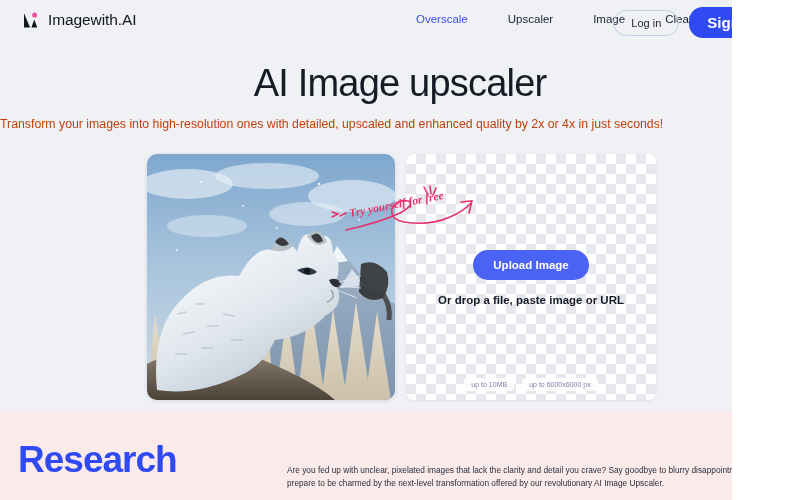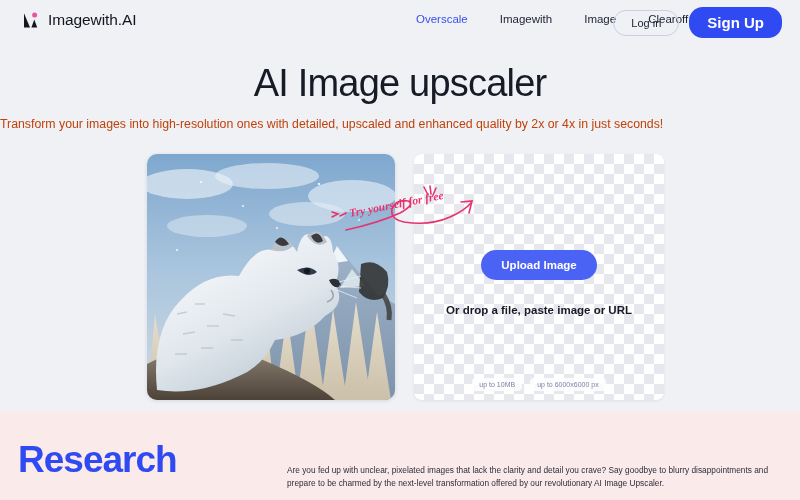--- a/index.html
+++ b/index.html
@@ -2,21 +2,21 @@
 <html><head>
 <meta charset="utf-8">
 <style>
   * { box-sizing: border-box; margin: 0; padding: 0; }
   html, body {
     width: 800px; height: 500px;
     overflow: hidden;
     font-family: "Liberation Sans", sans-serif;
     background: #ffffff;
   }
-  .page { position: relative; width: 800px; height: 500px; overflow: hidden; }
+  .page { position: relative; width: 732px; height: 500px; overflow: hidden; }
 
   
   .hero-bg {
     position: absolute; left: 0; top: 0; width: 800px; height: 411px;
     background: #eff1f5;
   }
   .pink-bg {
     position: absolute; left: 0; top: 411px; width: 800px; height: 89px;
     background: #fbeaea;
   }
@@ -31,21 +31,21 @@
     display: flex; align-items: center; gap: 7px;
   }
   .logo-mark { width: 21px; height: 21px; display: block; }
   .logo-text {
     font-size: 15.5px; color: #13161f; letter-spacing: -0.1px;
     font-weight: 400; white-space: nowrap;
   }
 
   .nav {
     position: absolute; left: 400px; top: 13px;
-    display: flex; align-items: center; gap: 0;
+    display: flex; align-items: center; gap: 8px;
   }
   .nav a {
     font-size: 11.5px; color: #1d2030; text-decoration: none;
     padding: 0 16px; white-space: nowrap;
   }
   .nav a.active { color: #3b4ef0; }
 
   .auth {
     position: absolute; right: 18px; top: 7px;
     display: flex; align-items: center; gap: 10px;
@@ -71,21 +71,21 @@
     color: #171b26; letter-spacing: -0.8px;
   }
   .hero-sub {
     position: absolute; left: 0; top: 117px; width: 800px;
     text-align: left; font-size: 12.3px; color: #c2410c;
   }
 
   
   .cards {
     position: absolute; left: 147px; top: 154px;
-    display: flex; gap: 8px;
+    display: flex; gap: 0;
   }
   .photo-card {
     position: relative; width: 248px; height: 246px;
     border-radius: 10px; overflow: hidden;
     box-shadow: 0 1px 4px rgba(30,35,60,0.13);
   }
   .photo-card svg { display: block; width: 248px; height: 246px; }
 
   .upload-card {
     position: relative; width: 250px; height: 246px;
@@ -102,21 +102,21 @@
   .upload-center {
     position: absolute; left: 0; top: 96px; width: 250px;
     text-align: center;
   }
   .btn-upload {
     font-size: 11.5px; font-weight: bold; color: #fff;
     background: #4a63f5; border: none; border-radius: 16px;
     padding: 9px 20px; cursor: pointer; font-family: inherit;
   }
   .drop-text {
-    margin-top: 24px; font-size: 11.5px; color: #171b26; font-weight: bold;
+    margin-top: 14px; font-size: 11.5px; color: #171b26; font-weight: bold;
   }
   .badges {
     position: absolute; left: 0; bottom: 9px; width: 250px;
     display: flex; justify-content: center; gap: 8px;
   }
   .badge {
     font-size: 7px; color: #7b83a8; background: rgba(255,255,255,0.82);
     border-radius: 4px; padding: 3px 7px; white-space: nowrap;
   }
 
@@ -154,21 +154,21 @@
           <path d="M4.0 18.5 L4.0 4.2 L10.0 18.5 Z" fill="#13161f"></path>
           <path d="M11.4 18.5 L14.3 10.6 L17.2 18.5 Z" fill="#13161f"></path>
           <circle cx="14.6" cy="6.0" r="2.5" fill="#e8559e"></circle>
         </svg>
       </span>
       <span class="logo-text">Imagewith.AI</span>
     </div>
 
     <nav class="nav">
       <a href="#" class="active">Overscale</a>
-      <a href="#">Imagewith</a>
+      <a href="#">Upscaler</a>
       <a href="#">Image</a>
       <a href="#">Clearoff</a>
     </nav>
 
     <div class="auth">
       <button class="btn-login">Log in</button>
       <button class="btn-signup">Sign Up</button>
     </div>
   </div>
 

